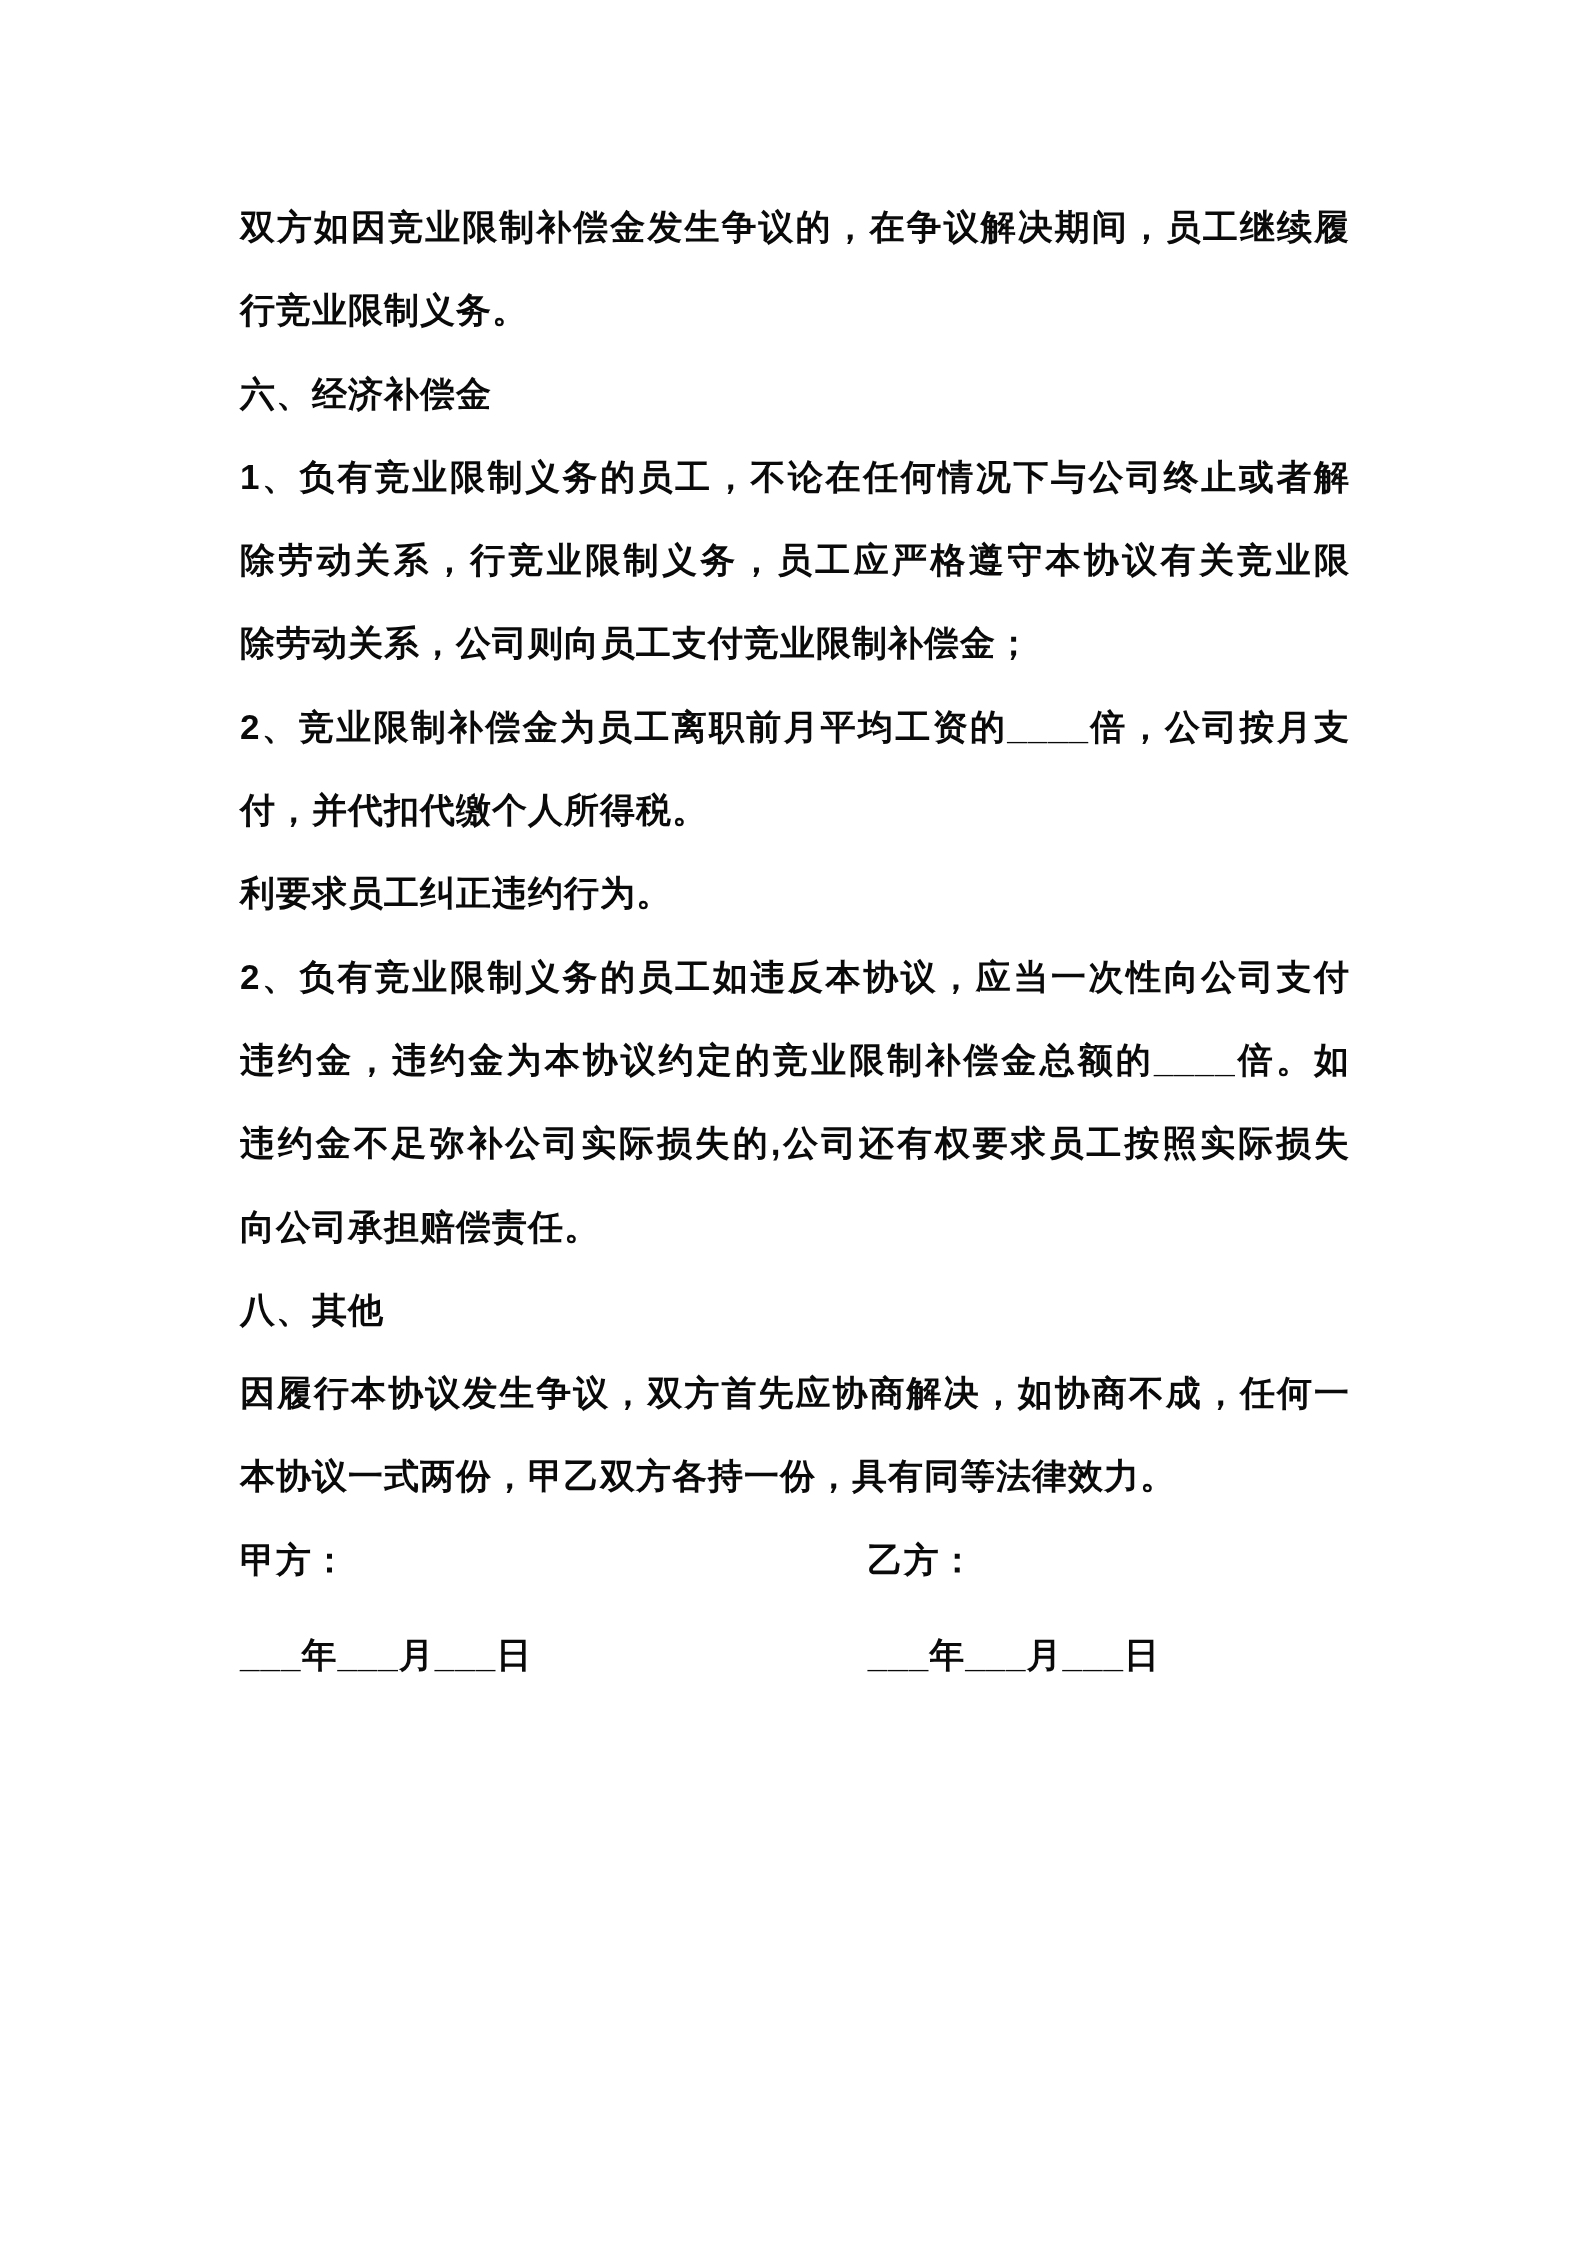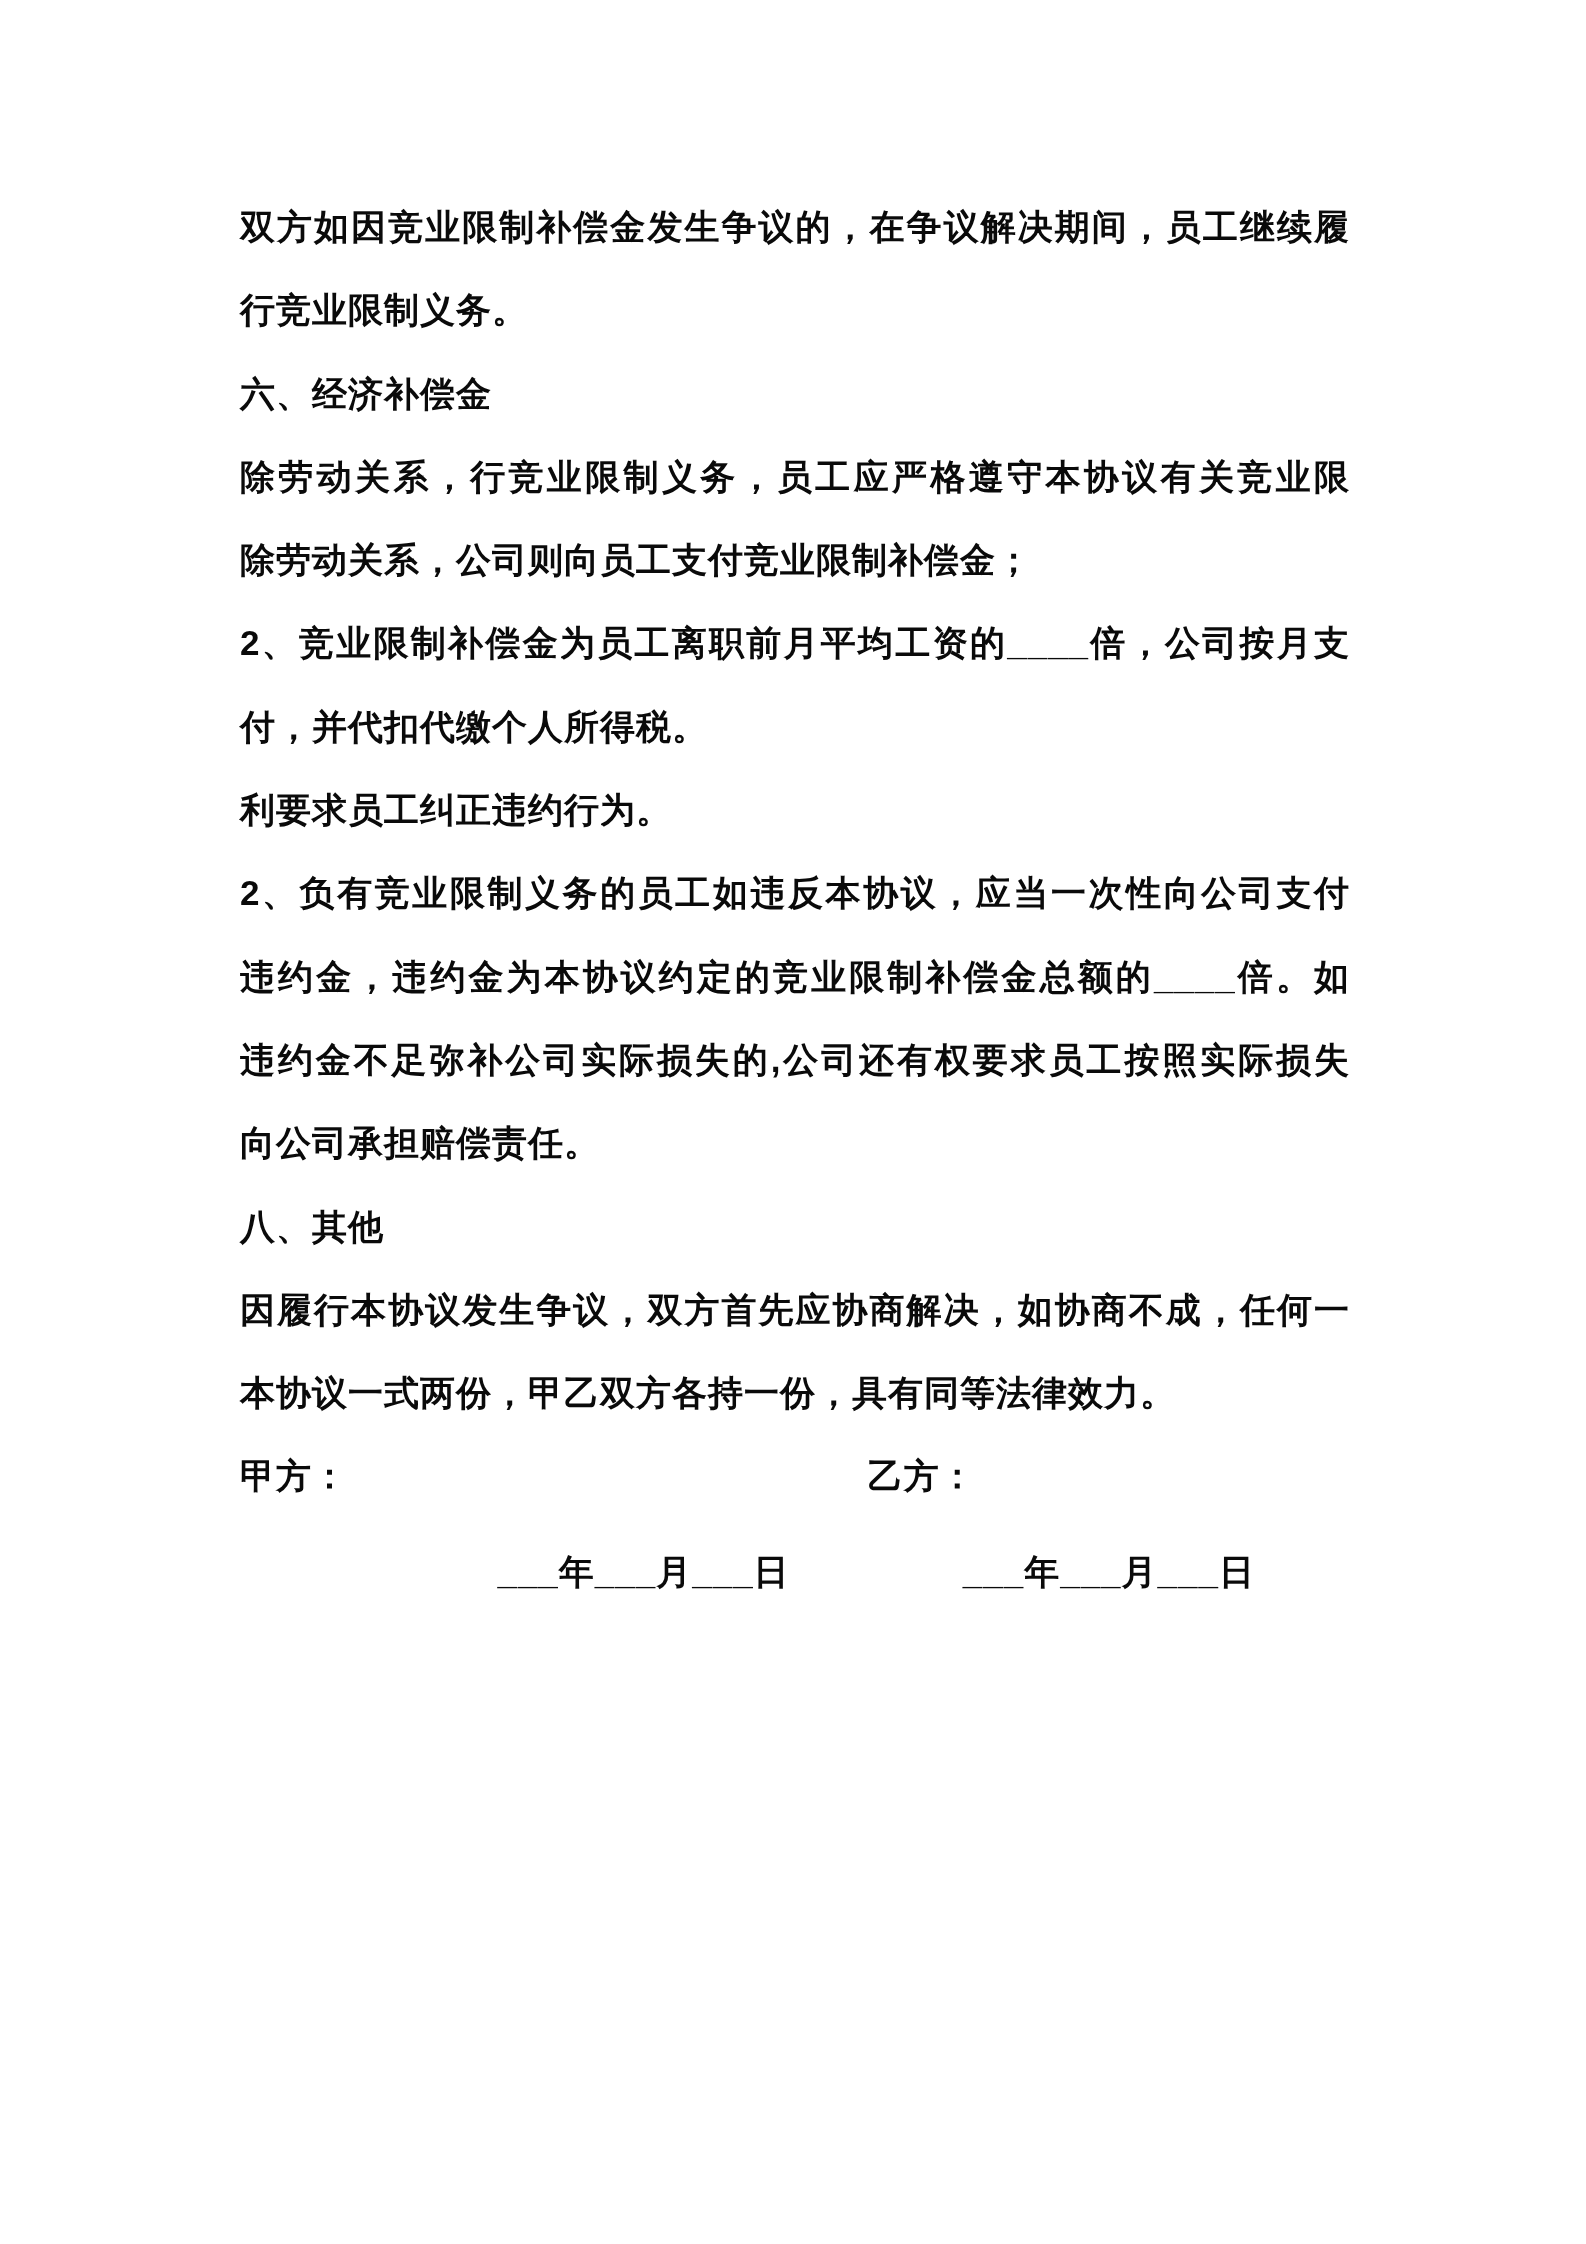--- a/index.html
+++ b/index.html
@@ -47,32 +47,32 @@
     width: 617px;
     white-space: nowrap;
   }
   .sig-row .col-b,
   .date-row .col-b {
     display: inline-block;
     white-space: nowrap;
   }
   .date-row {
     margin-top: 12px;
-    text-align: center;
   }
 </style>
 </head>
 <body>
 
 <div class="page">
   <div class="text-block">
 
     <div class="line just">双方如因竞业限制补偿金发生争议的，在争议解决期间，员工继续履</div>
     <div class="line">行竞业限制义务。</div>
     <div class="line">六、经济补偿金</div>
+    <div class="line just">1、负有竞业限制义务的员工，不论在任何情况下与公司终止或者解</div>
     <div class="line just">除劳动关系，行竞业限制义务，员工应严格遵守本协议有关竞业限</div>
     <div class="line">除劳动关系，公司则向员工支付竞业限制补偿金；</div>
     <div class="line just">2、竞业限制补偿金为员工离职前月平均工资的____倍，公司按月支</div>
     <div class="line">付，并代扣代缴个人所得税。</div>
     <div class="line">利要求员工纠正违约行为。</div>
     <div class="line just">2、负有竞业限制义务的员工如违反本协议，应当一次性向公司支付</div>
     <div class="line just">违约金，违约金为本协议约定的竞业限制补偿金总额的____倍。如</div>
     <div class="line just">违约金不足弥补公司实际损失的,公司还有权要求员工按照实际损失</div>
     <div class="line">向公司承担赔偿责任。</div>
     <div class="line">八、其他</div>

